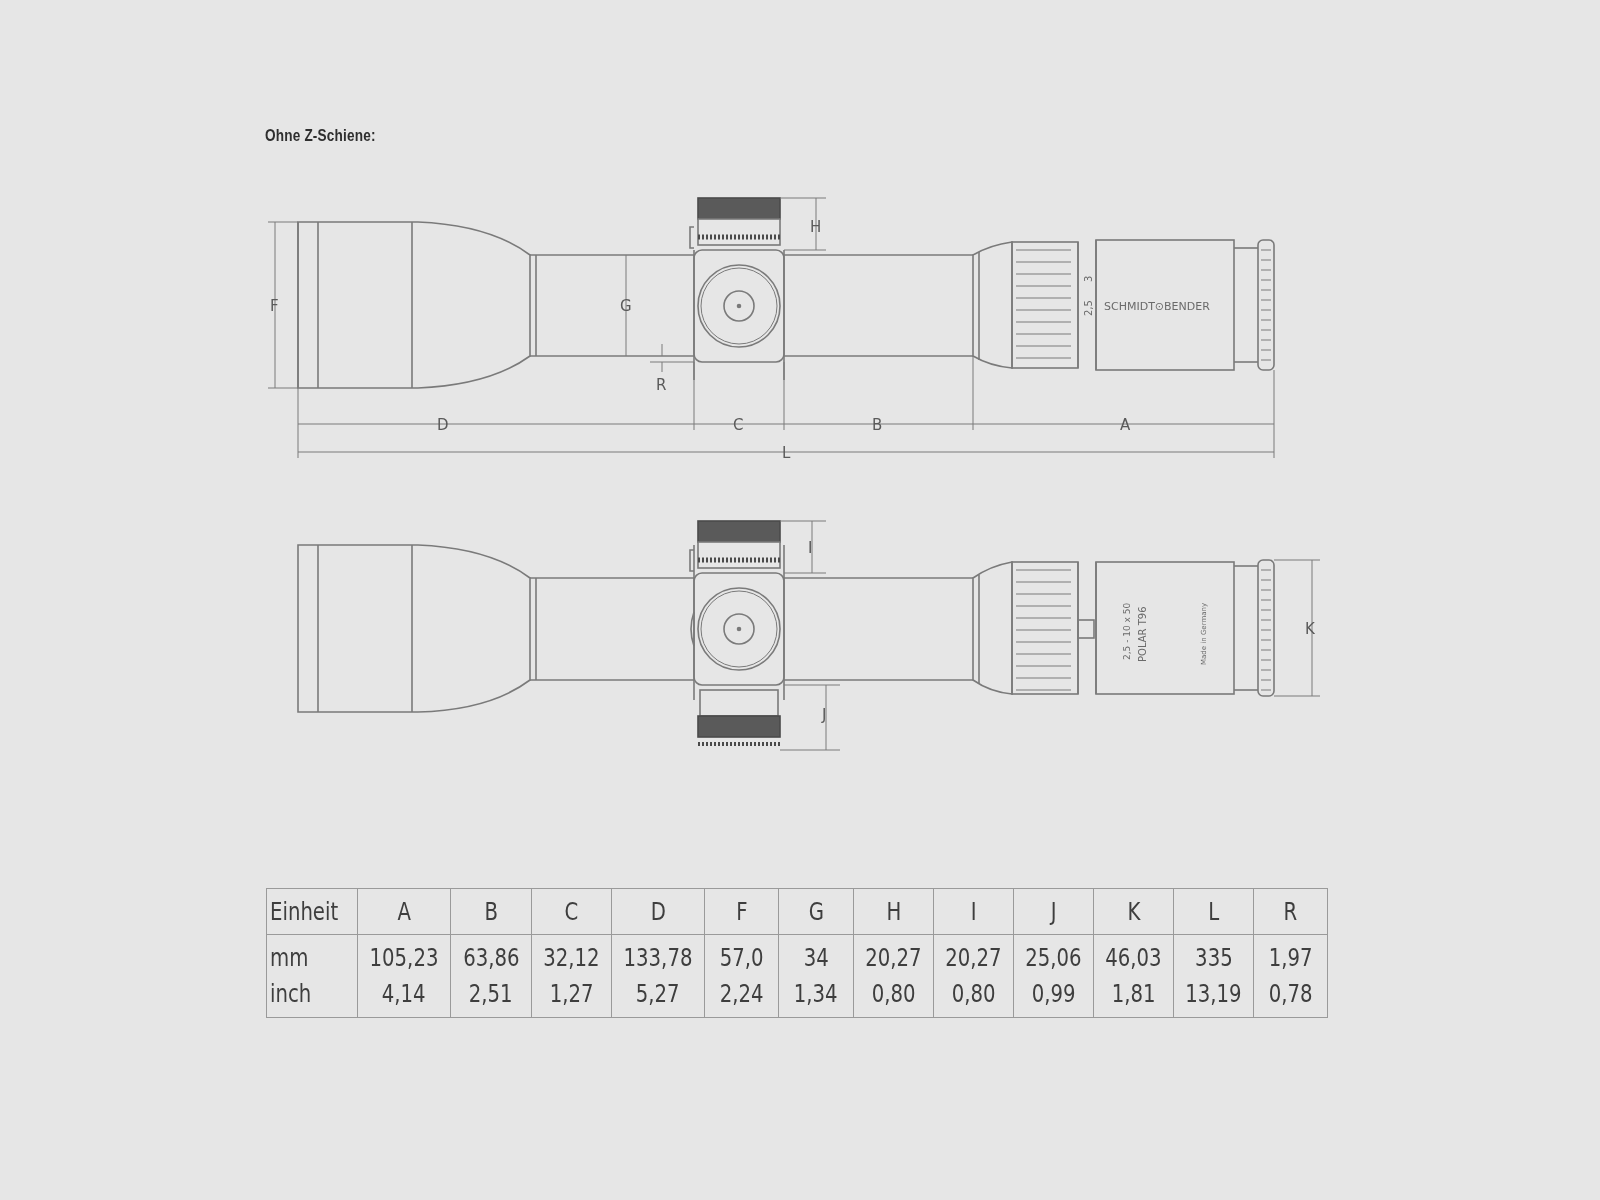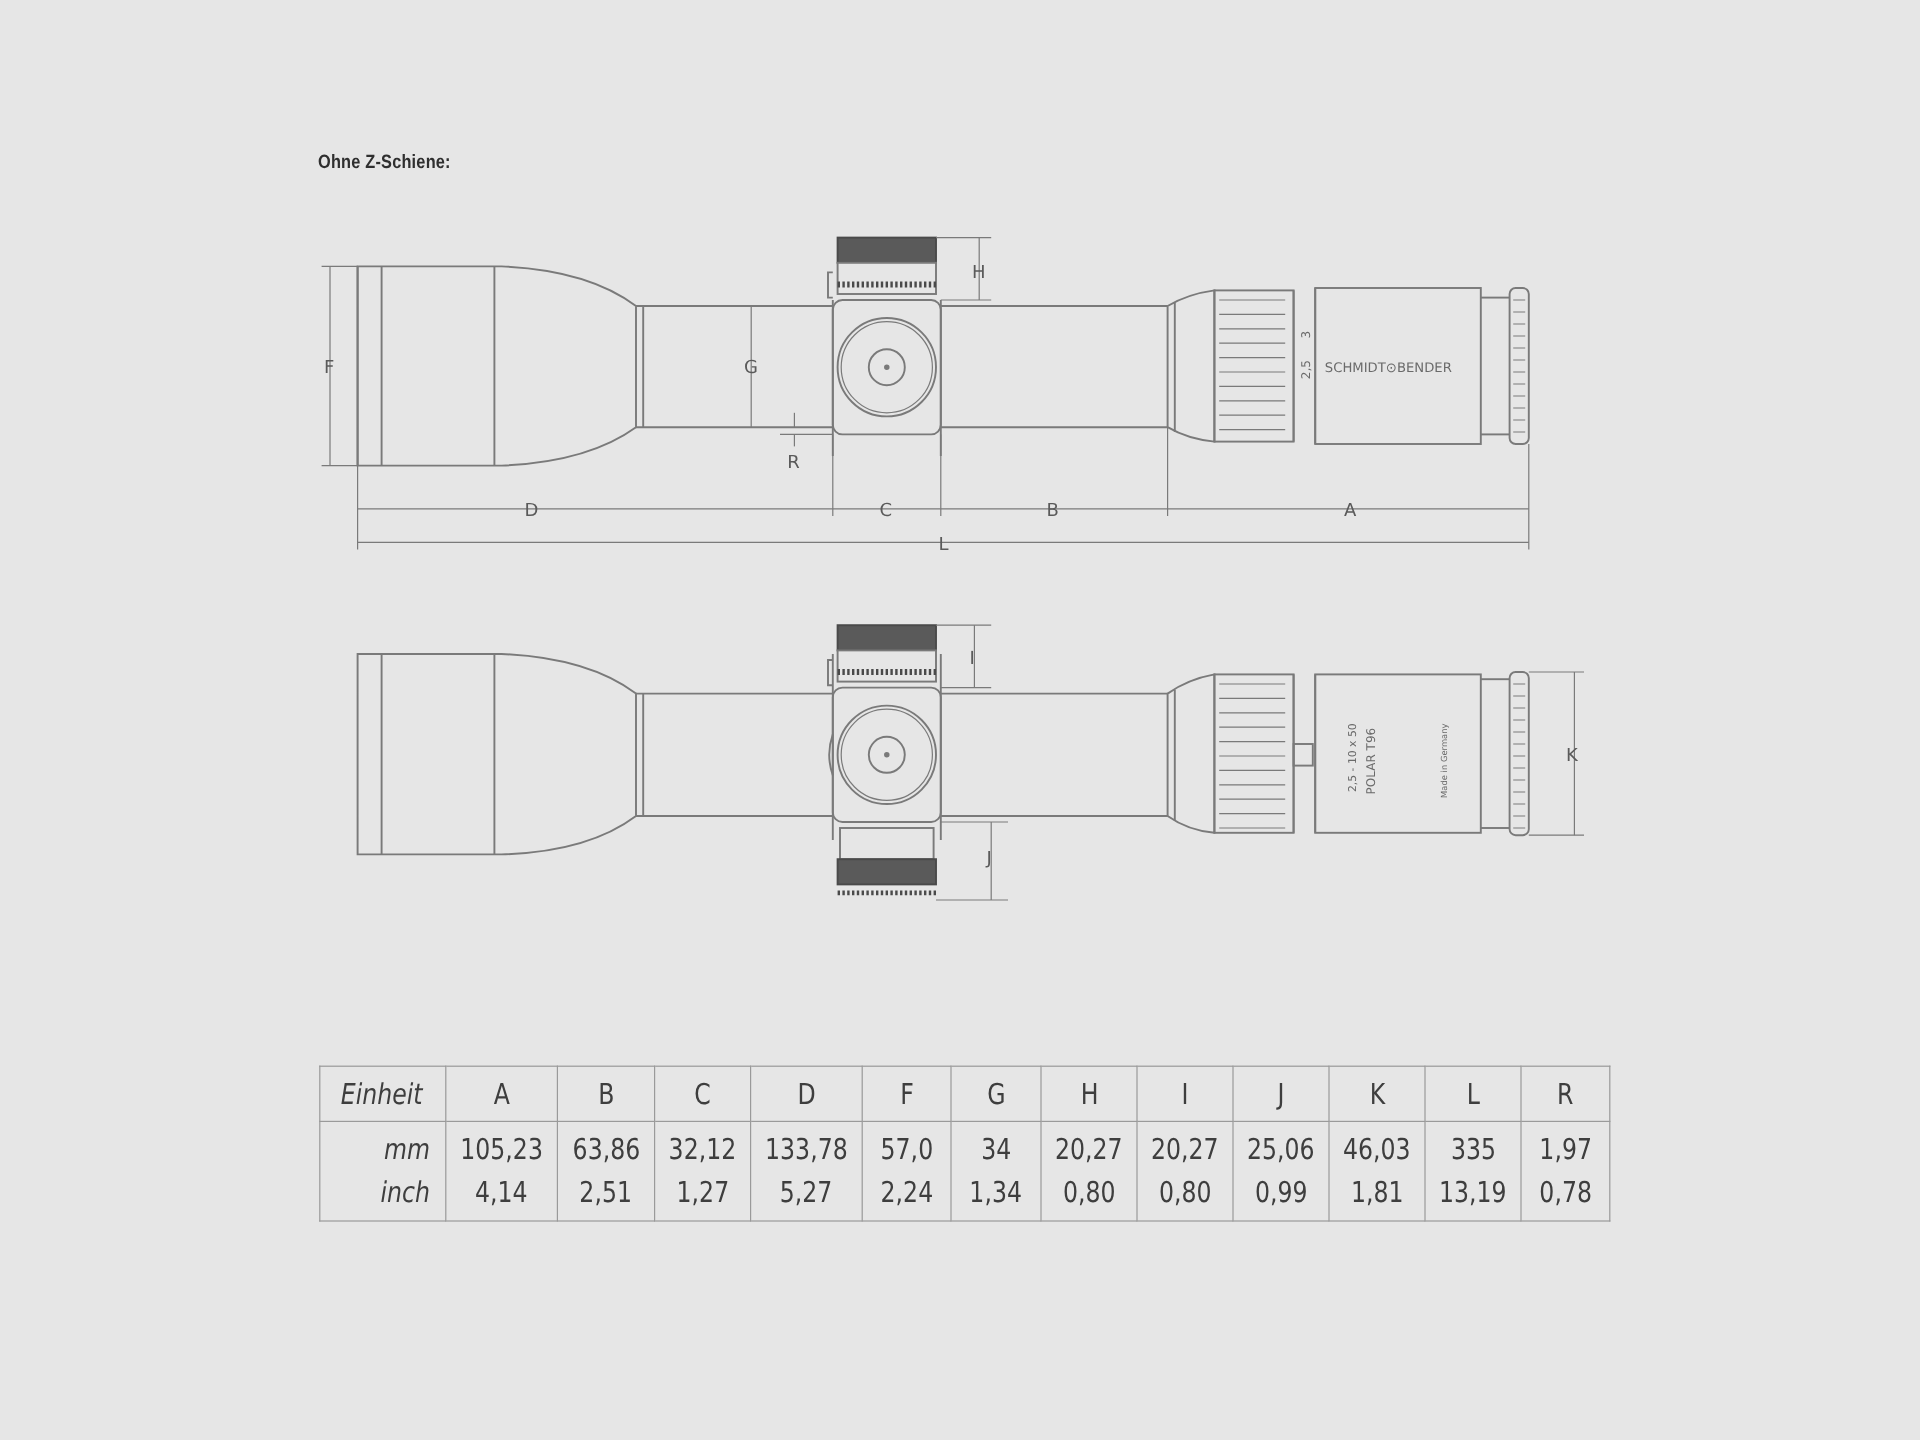--- a/index.html
+++ b/index.html
@@ -6,21 +6,21 @@
   body { width:1600px; height:1200px; background:#e6e6e6; position:relative; overflow:hidden;
          font-family:"Liberation Sans", sans-serif; color:#3a3a3a; }
   .title { position:absolute; left:265px; top:127px; font-size:16px; font-weight:bold; color:#2f2f2f;
            font-family:"Liberation Sans", sans-serif; transform:scaleX(0.85); transform-origin:left; letter-spacing:0.2px; }
   svg.drawing { position:absolute; left:0; top:0; }
   .spec-table { position:absolute; left:266px; top:888px; border-collapse:collapse; background:#e6e6e6;
                 font-family:"DejaVu Sans", sans-serif; }
   .spec-table td { border:1.5px solid #9a9a9a; text-align:center; color:#3e3e3e; font-size:24px; padding:0 4px;
                    transform-origin:center; }
   .spec-table tr.head td { height:45px; }
-  .spec-table td.lbl { text-align:right; padding-left:17px;font-style:italic; }
+  .spec-table td.lbl { text-align:left; padding-left:3px; }
   .spec-table tr.vals td { height:82px; vertical-align:middle; line-height:36px; }
   .cond { display:inline-block; transform:scaleX(0.82); }
   .spec-table td.lbl .cond { transform-origin:left; }
 </style>
 </head>
 <body>
 
 <div class="title">Ohne Z-Schiene:</div>
 
 <svg class="drawing" width="1600" height="880" viewBox="0 0 1600 880">

